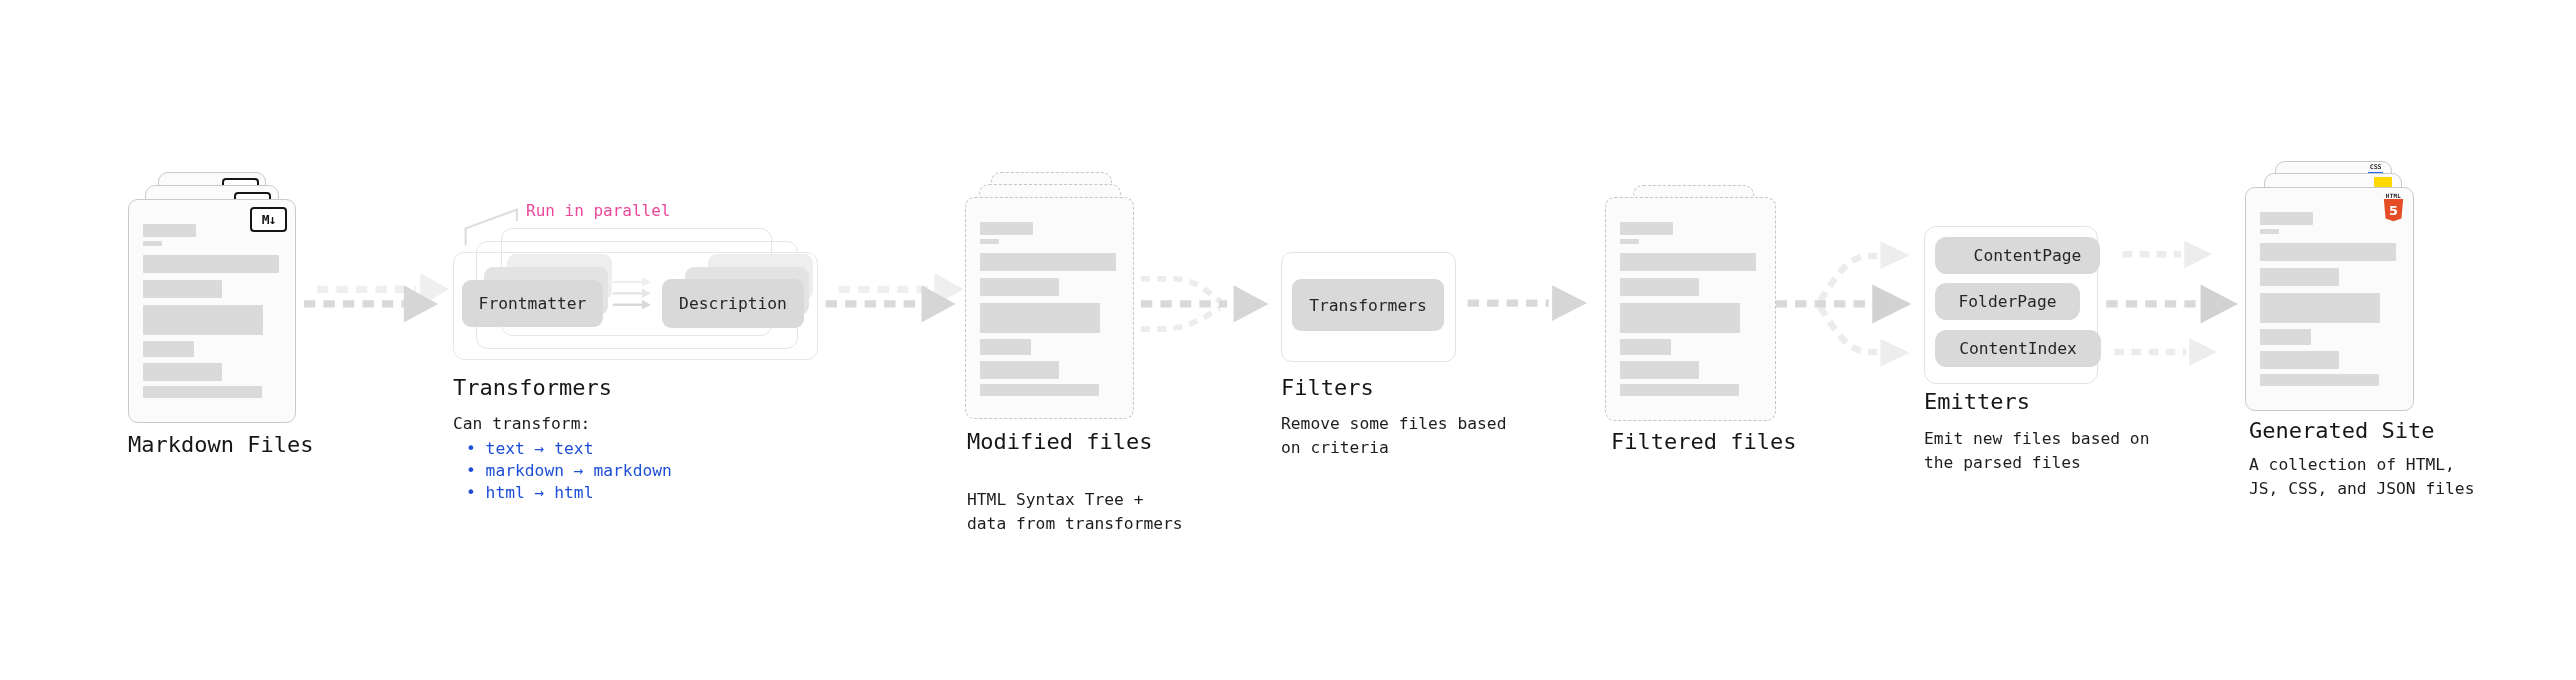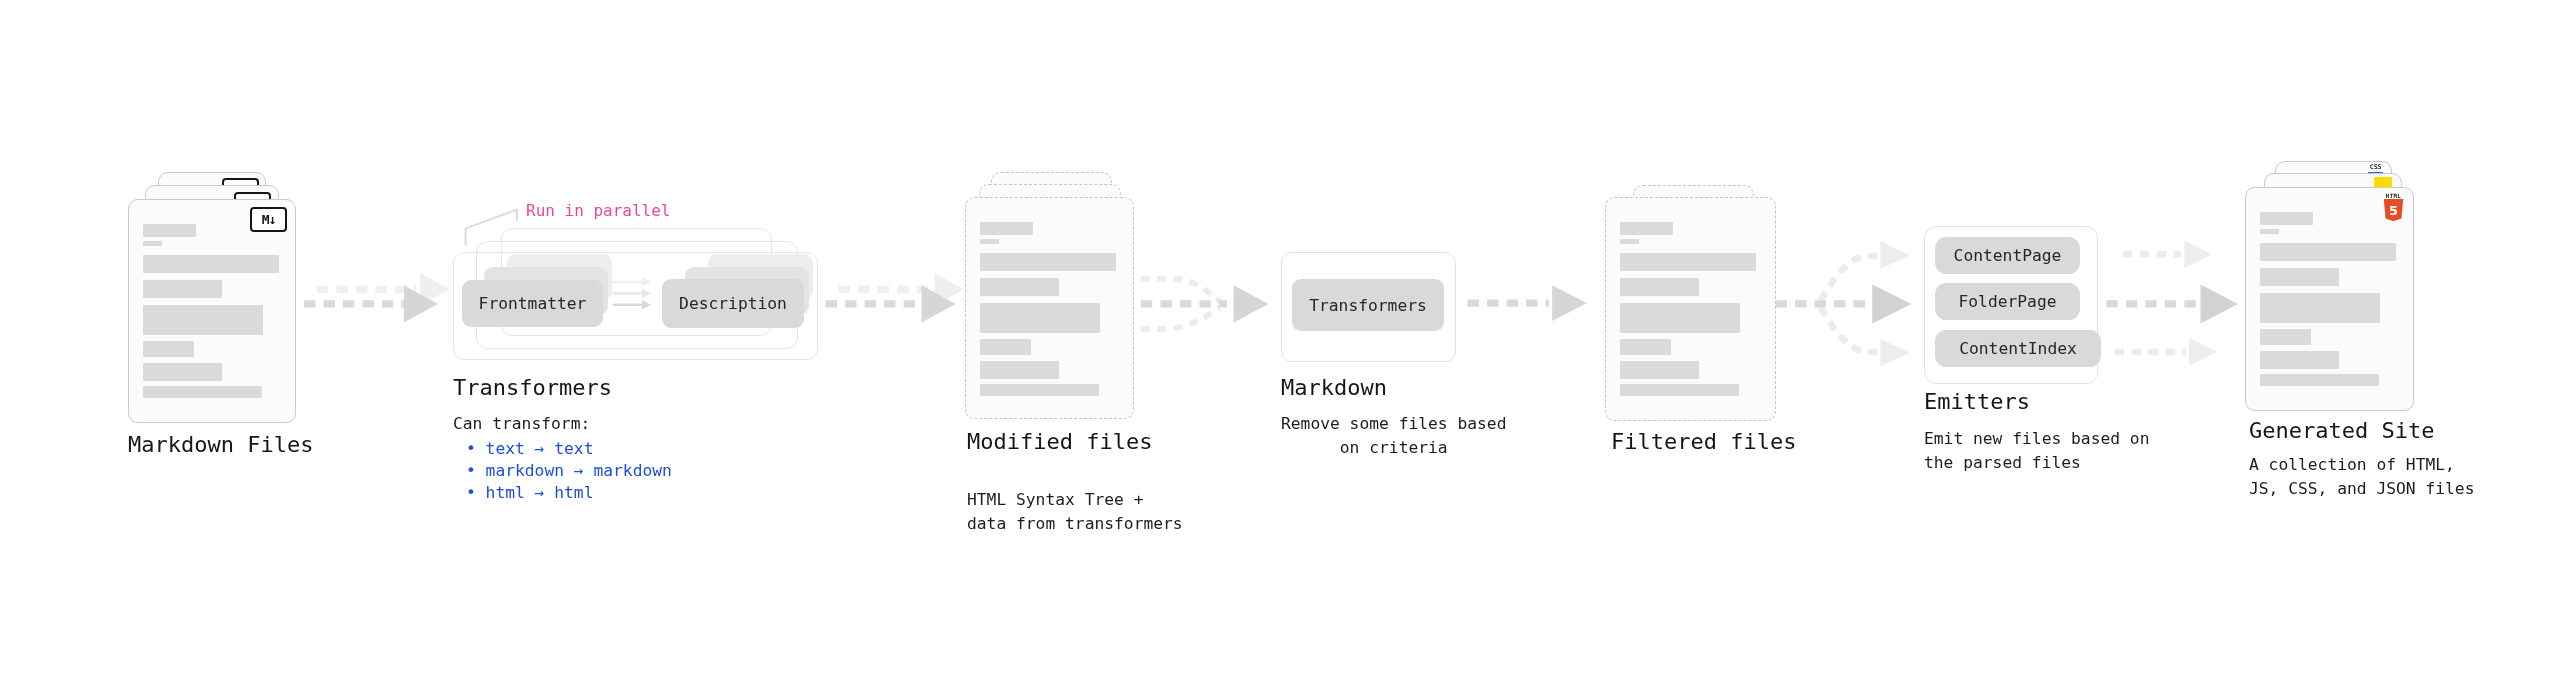--- a/index.html
+++ b/index.html
@@ -180,22 +180,22 @@
       </div>
     </div>
     <div class="stage-label" style="left:967px;top:429px;text-align:right;">Modified files</div>
     <div class="stage-desc" style="left:967px;top:488px;">HTML Syntax Tree +
 data from transformers</div>
   </div>
 
   <div>
     <div class="panel" style="left:1281px;top:252px;width:173px;height:108px;"></div>
     <div class="chip" style="left:1292px;top:279px;width:152px;height:52px;">Transformers</div>
-    <div class="stage-label" style="left:1281px;top:375px;">Markdown</div>
-    <div class="stage-desc" style="left:1281px;top:412px;text-align:center;">Remove some files based
+    <div class="stage-label" style="left:1281px;top:375px;">Filters</div>
+    <div class="stage-desc" style="left:1281px;top:412px;">Remove some files based
 on criteria</div>
   </div>
 
   <div>
     <div class="doc dashed" style="left:1633px;top:185px;width:119px;height:41px;"></div>
     <div class="doc dashed" style="left:1605px;top:197px;width:169px;height:222px;">
       <div class="skel">
         <div class="l1"></div>
           <div class="l2"></div>
           <div class="l3"></div>
@@ -204,21 +204,21 @@
           <div class="l6"></div>
           <div class="l7"></div>
           <div class="l8"></div>
       </div>
     </div>
     <div class="stage-label" style="left:1611px;top:429px;">Filtered files</div>
   </div>
 
   <div>
     <div class="panel" style="left:1924px;top:226px;width:172px;height:156px;border-radius:12.2px;"></div>
-    <div class="chip" style="left:1935px;top:237px;width:145px;height:37px;border-radius:11.4px;">ContentPage</div>
+    <div class="chip" style="left:1935px;top:237px;width:145px;height:37px;border-radius:11.4px;padding-left:20px;">ContentPage</div>
     <div class="chip" style="left:1935px;top:283px;width:145px;height:37px;border-radius:11.4px;">FolderPage</div>
     <div class="chip" style="left:1935px;top:330px;width:166px;height:37px;border-radius:11.4px;">ContentIndex</div>
     <div class="stage-label" style="left:1924px;top:389px;">Emitters</div>
     <div class="stage-desc" style="left:1924px;top:427px;">Emit new files based on
 the parsed files</div>
   </div>
 
   <div>
     <div class="doc" style="left:2275px;top:161px;width:115px;height:46px;">
       <div class="css-badge" style="right:8.1px;top:2.4px;">

